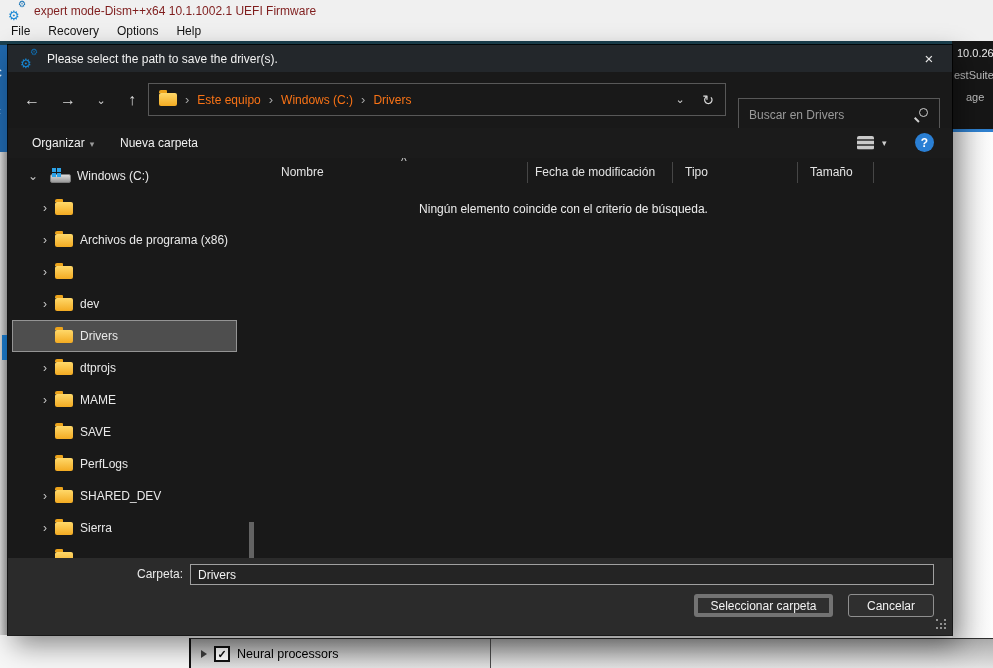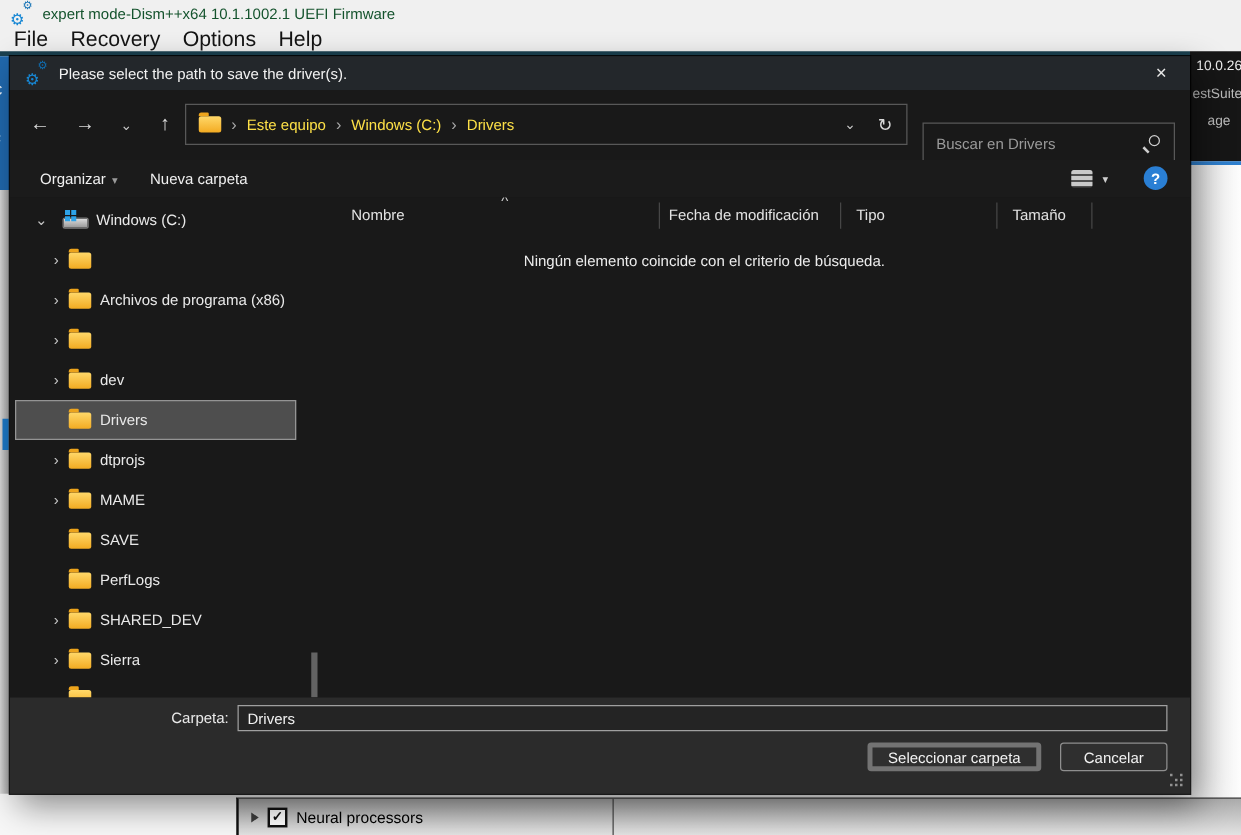--- a/index.html
+++ b/index.html
@@ -2,26 +2,26 @@
 <html><head>
 <meta charset="utf-8">
 <style>
   html,body{margin:0;padding:0;background:#777;}
   .screen{position:relative;width:993px;height:668px;overflow:hidden;
           font-family:"Liberation Sans",sans-serif;background:#f0f0f0;}
 
   
   .app-titlebar{position:absolute;top:0;left:0;right:0;height:22px;background:#f0f0f0;
                 display:flex;align-items:center;gap:9px;padding-left:8px;}
-  .app-title{font-size:12px;color:#14532d;}
+  .app-title{font-size:12px;color:#7f1d1d;}
   .gearwrap{position:relative;width:17px;height:16px;}
   .gearwrap .g1{position:absolute;left:0;bottom:-3px;font-size:13px;color:#1787d4;line-height:1;}
   .gearwrap .g2{position:absolute;right:-1px;top:-3px;font-size:9px;color:#0f6fb4;line-height:1;}
   .app-menubar{position:absolute;top:22px;left:0;right:0;height:19px;background:#f0f0f0;
-               display:flex;align-items:center;font-size:17px;color:#141414;padding-left:2px;}
+               display:flex;align-items:center;font-size:12px;color:#141414;padding-left:2px;}
   .menu-item{padding:0 9px;height:19px;line-height:19px;}
   .bg-strip{position:absolute;top:41px;left:0;width:952px;height:4px;background:#1b4150;}
 
   .bg-left-blue{position:absolute;top:45px;left:0;width:9px;height:107px;background:#2068ad;overflow:hidden;}
   .bg-left-blue span{position:absolute;left:-6px;color:#eef4fb;font-size:11px;}
   .bg-left-gray{position:absolute;top:152px;left:0;width:9px;height:490px;
                 background:linear-gradient(to right,#dadada,#969696);}
   .bg-left-accent{position:absolute;top:335px;left:2px;width:5px;height:25px;background:#1b79c8;}
 
   .bg-right-dark{position:absolute;top:41px;left:952px;width:41px;height:88px;background:#161616;overflow:hidden;}
@@ -55,21 +55,21 @@
 
   .dlg-navbar{position:absolute;top:27px;left:0;right:0;height:56px;background:#191919;}
   .navbtn{position:absolute;top:12px;width:32px;height:32px;display:flex;align-items:center;
           justify-content:center;color:#d8d8d8;font-size:16px;}
   .nb-back{left:8px;}.nb-fwd{left:44px;}
   .nb-recent{left:82px;width:22px;font-size:11px;color:#cfcfcf;}
   .nb-up{left:108px;}
   .addressbar{position:absolute;left:140px;top:11px;width:578px;height:33px;border:1px solid #585858;
               box-sizing:border-box;display:flex;align-items:center;padding:0 2px 0 10px;}
   .crumb-sep{color:#a8a8a8;font-size:13px;margin:0 8px;}
-  .crumb{color:#fde047;font-size:12px;white-space:nowrap;}
+  .crumb{color:#f97316;font-size:12px;white-space:nowrap;}
   .addr-right{margin-left:auto;display:flex;align-items:center;}
   .addr-drop{width:26px;text-align:center;color:#cfcfcf;font-size:11px;}
   .addr-refresh{width:30px;text-align:center;color:#d8d8d8;font-size:14px;}
   .searchbox{position:absolute;left:730px;top:11px;width:202px;height:33px;border:1px solid #585858;
              box-sizing:border-box;display:flex;align-items:center;margin-top:15px;}
   .searchbox input{flex:1;min-width:0;background:transparent;border:none;outline:none;color:#e0e0e0;
                    font-family:"Liberation Sans",sans-serif;font-size:12px;padding:0 4px 0 10px;}
   .searchbox input::placeholder{color:#9a9a9a;opacity:1;}
   .mag{position:relative;width:15px;height:15px;margin-right:10px;flex:none;}
   .mag::before{content:'';position:absolute;right:1px;top:1px;width:7px;height:7px;

